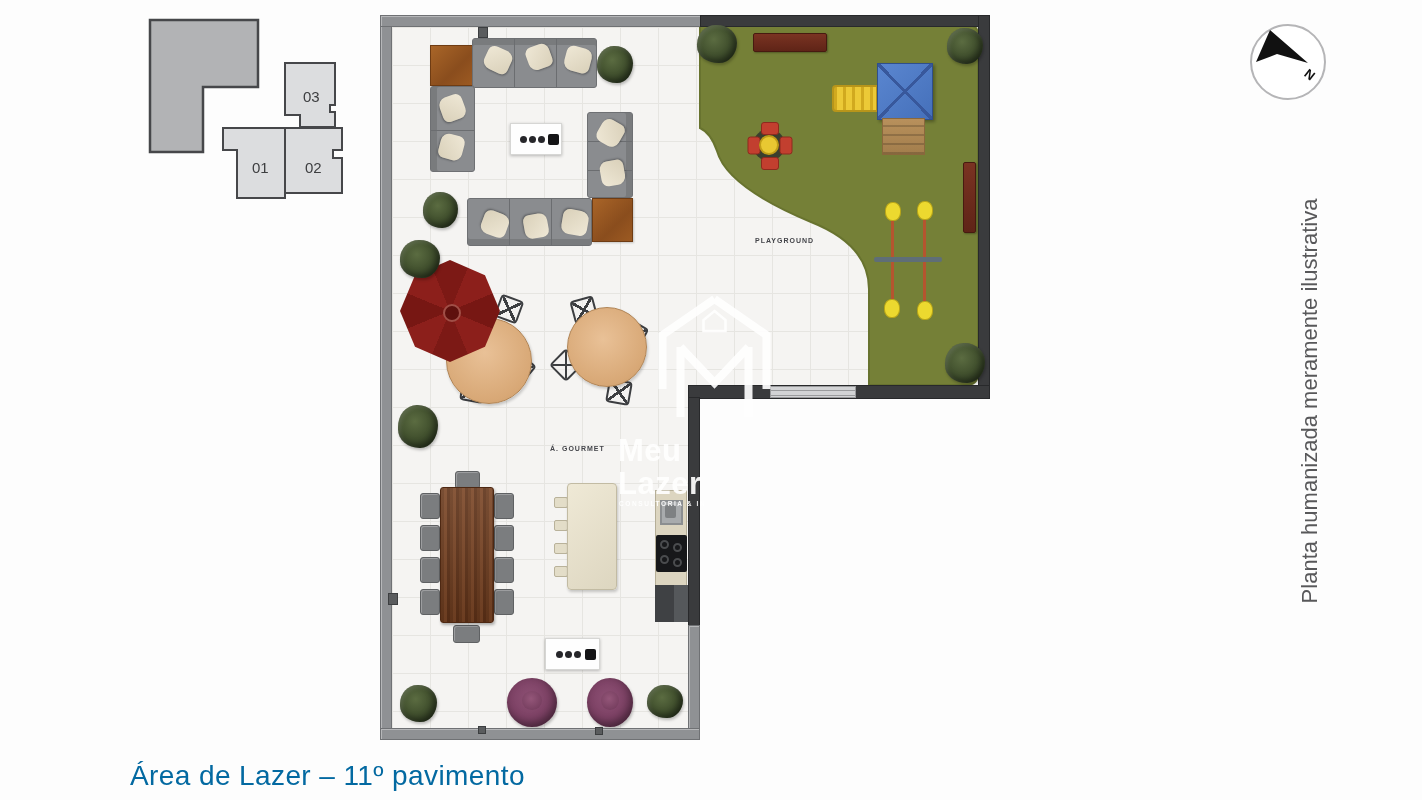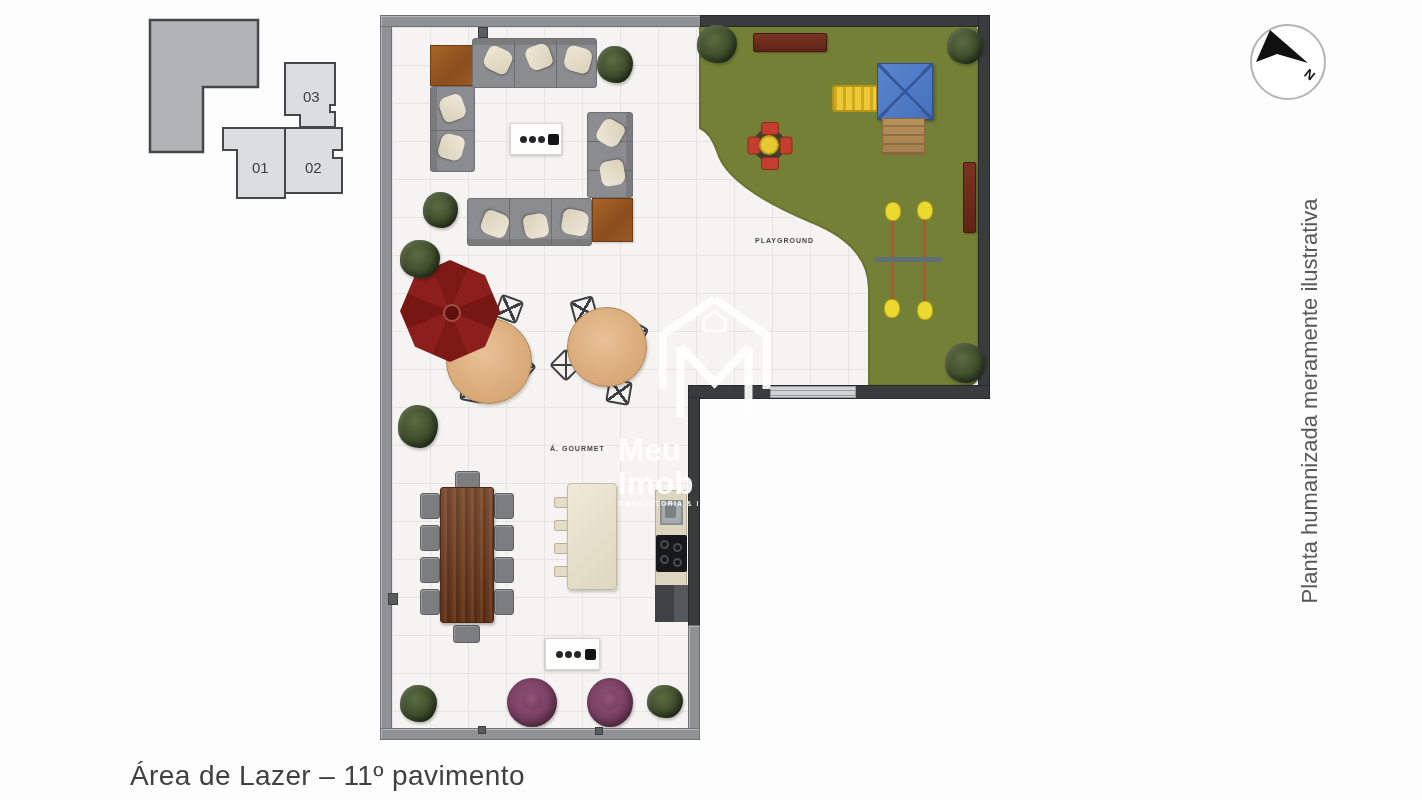--- a/index.html
+++ b/index.html
@@ -83,21 +83,21 @@
   .sink::after{content:"";position:absolute;left:15%;top:15%;width:60%;height:60%;background:#7e8183;border-radius:2px;}
   .cooktop{background:#17181a;border-radius:2px;}
   .burner{position:absolute;width:9px;height:9px;border:2px solid #4a4c4e;border-radius:50%;box-sizing:border-box;}
   .cabinet{background:#3f4144;}
   .cabinet .half{position:absolute;right:0;top:0;width:45%;height:100%;background:#55585b;}
   
   #watermark{position:absolute;left:610px;top:285px;width:200px;height:250px;z-index:6;color:#ffffff;opacity:.92;pointer-events:none;}
   #watermark .brand{font-weight:700;font-size:31px;line-height:32px;letter-spacing:.5px;}
   #watermark .tagline{font-size:6.5px;font-weight:700;letter-spacing:1.6px;margin-top:6px;}
   
-  #page-title{position:absolute;left:130px;top:760px;font-size:28px;color:#404040;letter-spacing:.4px;}
+  #page-title{position:absolute;left:130px;top:760px;font-size:28px;color:#0369a1;letter-spacing:.4px;}
   #side-note{position:absolute;left:1090px;top:388px;width:440px;height:26px;
     transform:rotate(-90deg);font-size:22px;color:#58585a;text-align:center;}
   svg text{font-family:"Liberation Sans",sans-serif;}
 </style>
 </head>
 <body>
 
 <svg class="abs" style="left:140px;top:15px;" width="210" height="190" viewBox="0 0 210 190">
   <polygon points="10,5 118,5 118,72 63,72 63,137 10,137" fill="#b2b3b5" stroke="#46474a" stroke-width="2.5"></polygon>
   <polygon points="145,48 195,48 195,90 190,90 190,97 195,97 195,112 160,112 160,100 145,100" fill="#dcdddf" stroke="#46474a" stroke-width="2"></polygon>
@@ -257,18 +257,18 @@
   <div class="tree" style="left:267px;top:670px;width:36px;height:33px;"></div>
 </div>
 
 <div id="watermark">
   <svg style="position:absolute;left:42px;top:8px;" width="125" height="132" viewBox="0 0 120 132">
     <path d="M60 6 L112 42 V96 M60 6 L8 42 V96" fill="none" stroke="#ffffff" stroke-width="8"></path>
     <path d="M26 54 V124 M94 54 V124 M26 54 L60 90 L94 54" fill="none" stroke="#ffffff" stroke-width="8"></path>
     <path d="M60 18 l11 9 v11 h-22 v-11 z" fill="none" stroke="#ffffff" stroke-width="2.5"></path>
   </svg>
   <div class="brand" style="position:absolute;left:8px;top:150px;">Meu</div>
-  <div class="brand" style="position:absolute;left:8px;top:183px;">Imob</div>
+  <div class="brand" style="position:absolute;left:8px;top:183px;">Lazer</div>
   <div class="tagline" style="position:absolute;left:9px;top:209px;">CONSULTORIA &amp; IN</div>
 </div>
 
 <div id="page-title">Área de Lazer – 11º pavimento</div>
 <div id="side-note">Planta humanizada meramente ilustrativa</div>
 
 </body></html>

